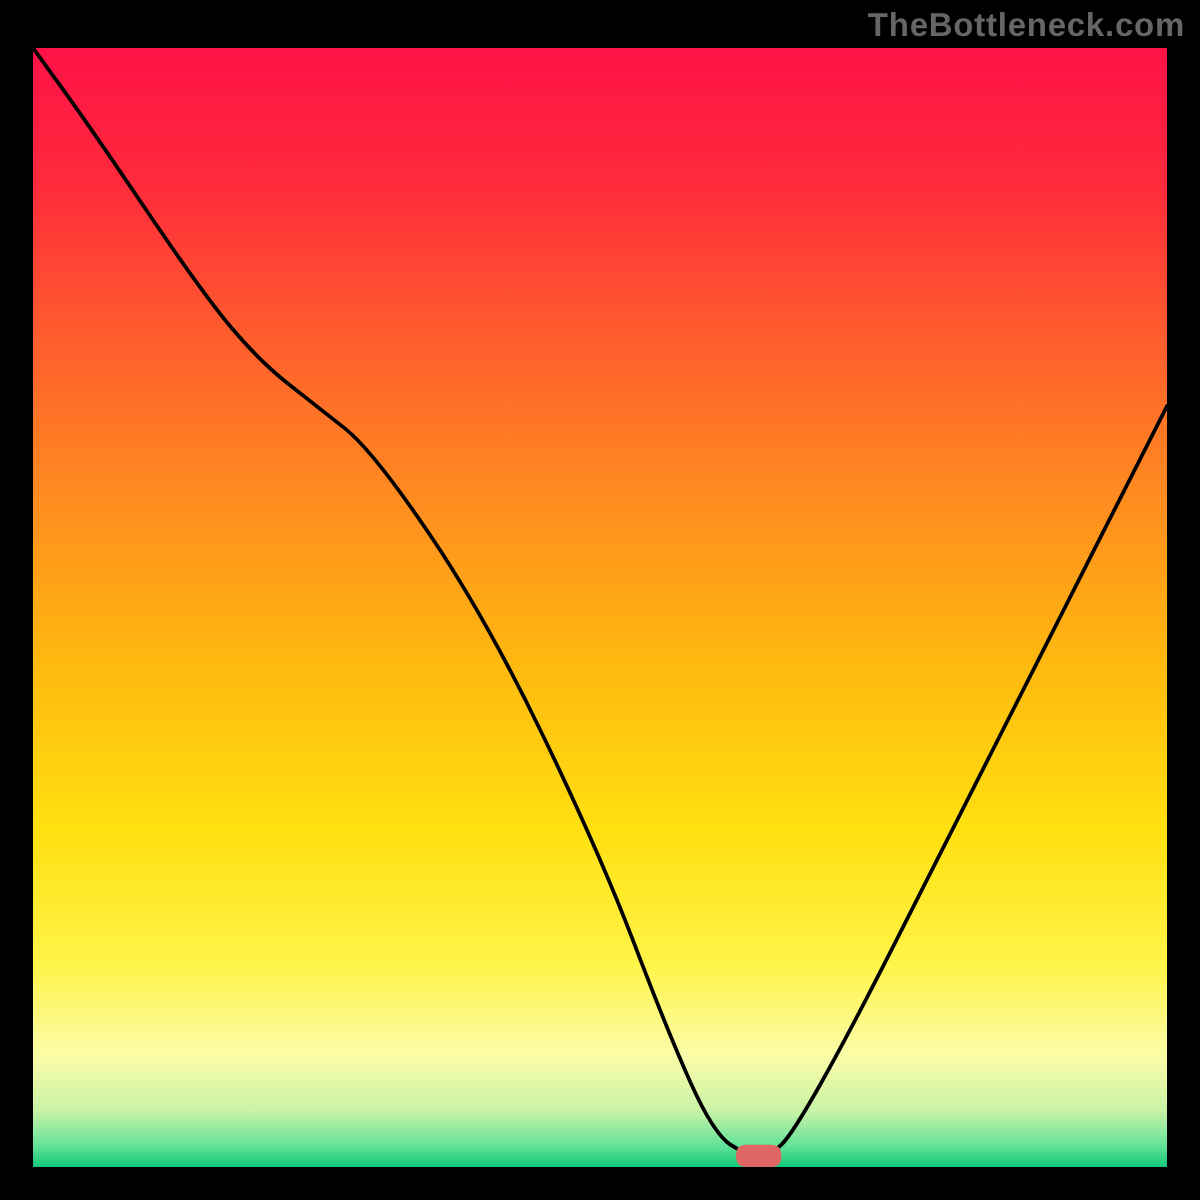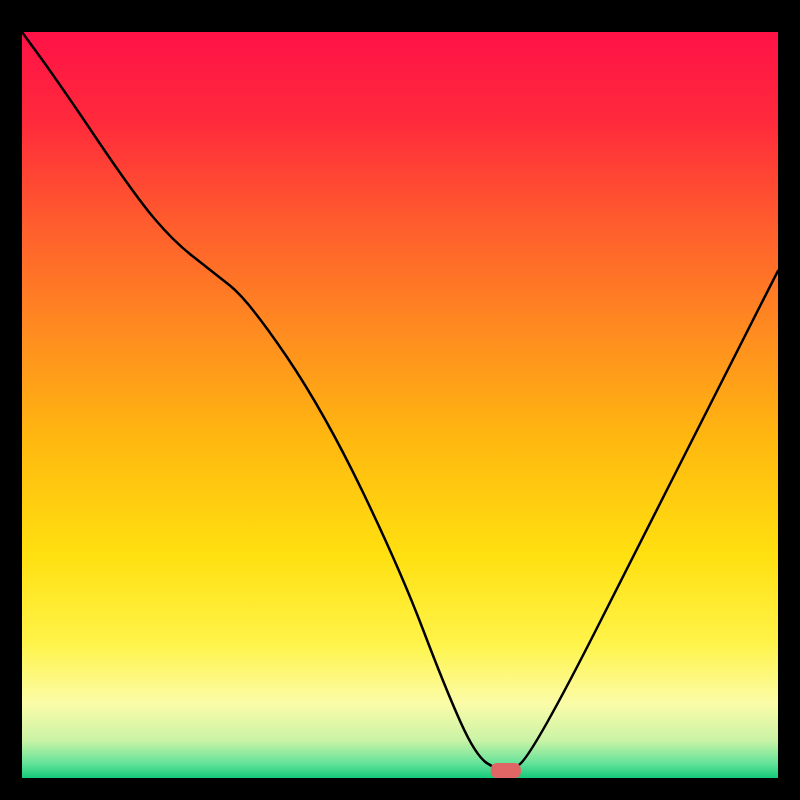--- a/index.html
+++ b/index.html
@@ -36,20 +36,21 @@
   }
   .plot-area svg {
     width: 100%;
     height: 100%;
     display: block;
   }
 </style>
 </head>
 <body>
 <div class="frame">
+  <div class="watermark">TheBottleneck.com</div>
 
   <div class="plot-area">
     <svg viewBox="0 0 756 746" preserveAspectRatio="none">
       <defs>
         <linearGradient id="bg-grad" x1="0" y1="0" x2="0" y2="1">
           <stop id="g0" offset="0%" stop-color="#ff1247"></stop>
           <stop id="g1" offset="12%" stop-color="#ff2a3b"></stop>
           <stop id="g2" offset="25%" stop-color="#ff5a2e"></stop>
           <stop id="g3" offset="40%" stop-color="#ff8b20"></stop>
           <stop id="g4" offset="55%" stop-color="#ffb90f"></stop>

